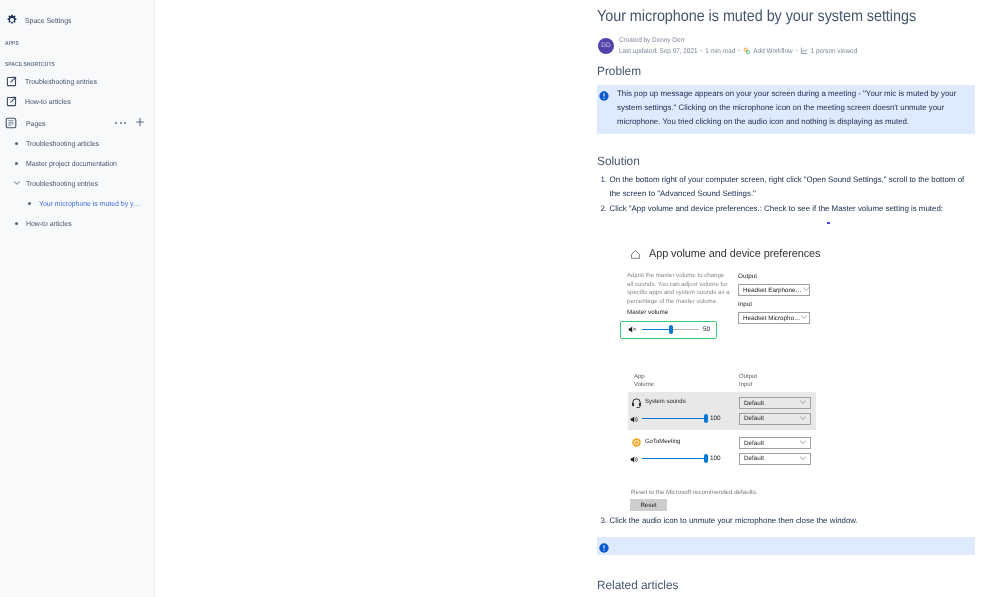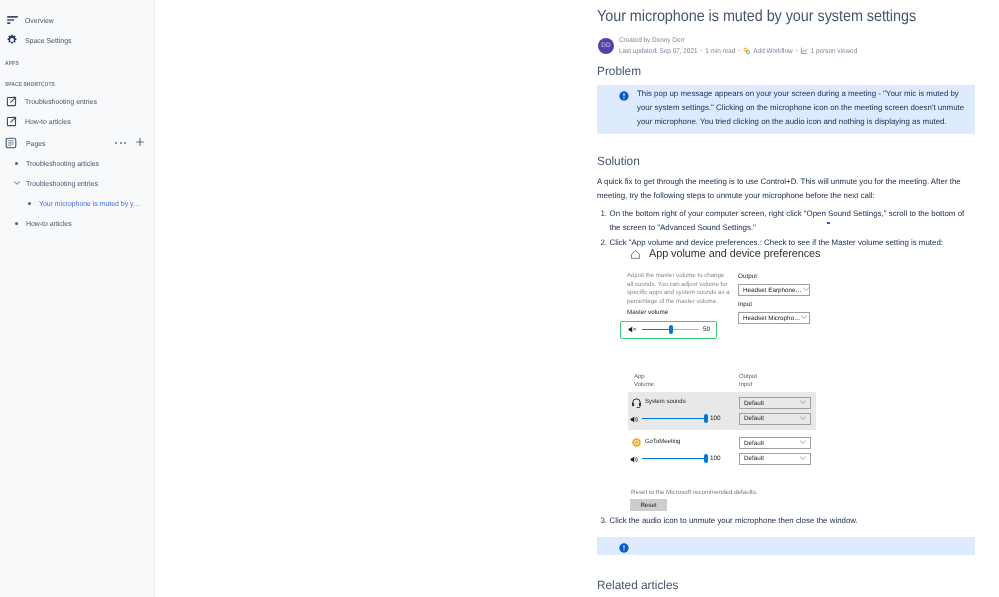--- a/index.html
+++ b/index.html
@@ -41,21 +41,21 @@
           display:flex;align-items:center;justify-content:center;font-weight:400;flex:0 0 16px;
           letter-spacing:.1px;margin-left:1px;line-height:14px;padding-bottom:1px;box-sizing:border-box;}
   .bymeta{margin-left:5px;}
   .bymeta{transform:scaleX(0.94);transform-origin:0 0;}
   .bymeta .l1{font-size:6.8px;color:#7a8699;line-height:8px;}
   .bymeta .l2{font-size:6.8px;color:#7a8699;line-height:9px;display:flex;align-items:center;margin-top:1.5px;}
   .bymeta .l2 span.sep{margin:0 3.2px;color:#97a0af;font-size:5px;}
   .h2{font-size:12px;font-weight:400;color:#45566e;line-height:16px;}
   .h2>span,.h2{display:block;}
   .h2{transform:scaleX(0.985);transform-origin:0 50%;}
-  .panel{background:#deebff;display:flex;padding:2px 8px 8px 21px;box-sizing:border-box;}
+  .panel{background:#deebff;display:flex;padding:2px 8px 8px 1px;box-sizing:border-box;}
   .panel .ico{flex:0 0 10px;margin-right:8px;margin-left:1px;padding-top:0;margin-top:4px;line-height:0;}
   .panel .txt{font-size:7.9px;color:#172b4d;line-height:14px;width:348px;display:block;}
   .para{font-size:7.9px;color:#172b4d;line-height:14px;width:375px;}
   ol.steps{margin:0;padding:0;list-style:none;}
   ol.steps>li{display:flex;font-size:7.9px;color:#172b4d;line-height:14px;}
   ol.steps>li .num{flex:0 0 10px;text-align:right;margin-right:2.5px;}
   ol.steps>li>span:last-child{width:362px;display:block;}
   .cursor{position:absolute;width:2.6px;height:2.2px;background:#3d3df2;border-radius:0.5px;}
 
   
@@ -80,32 +80,20 @@
   .reset-btn{background:#cdcdcd;border:none;font-size:6.2px;color:#1b1b1b;
              width:37px;height:12px;display:flex;align-items:center;justify-content:center;}
 </style>
 </head>
 <body>
 
 <div class="app">
 
   <div class="sidebar">
 
-    <div class="nav-item" style="margin-top:0">
-      <span class="nav-ico">
-        <svg width="14" height="14" viewBox="0 0 14 14">
-            <g fill="#3d4c66">
-          <rect x="1" y="3.1" width="11" height="1.6" rx="0.8"></rect>
-          <rect x="1" y="6.2" width="7.2" height="1.6" rx="0.8"></rect>
-          <rect x="1" y="9.3" width="3.6" height="1.6" rx="0.8"></rect>
-        </g>
-          </svg>
-      </span>
-      <span class="nav-label">Overview</span>
-    </div>
 
 
     <div class="nav-item">
       <span class="nav-ico">
         <svg width="12" height="12" viewBox="0 0 16 16">
             <path fill="#253858" fill-rule="evenodd" d="M8 0.6c.62 0 1.13.5 1.13 1.13v.55c.43.11.84.28 1.21.5l.39-.39a1.13 1.13 0 0 1 1.6 1.6l-.39.39c.22.37.39.78.5 1.21h.55a1.13 1.13 0 0 1 0 2.26h-.55c-.11.43-.28.84-.5 1.21l.39.39a1.13 1.13 0 0 1-1.6 1.6l-.39-.39c-.37.22-.78.39-1.21.5v.55a1.13 1.13 0 0 1-2.26 0v-.55a4.9 4.9 0 0 1-1.21-.5l-.39.39a1.13 1.13 0 0 1-1.6-1.6l.39-.39a4.9 4.9 0 0 1-.5-1.21h-.55a1.13 1.13 0 0 1 0-2.26h.55c.11-.43.28-.84.5-1.21l-.39-.39a1.13 1.13 0 0 1 1.6-1.6l.39.39c.37-.22.78-.39 1.21-.5v-.55C6.87 1.1 7.38.6 8 .6zM8 5.3a2.7 2.7 0 1 0 0 5.4 2.7 2.7 0 0 0 0-5.4z"></path>
           </svg>
       </span>
       <span class="nav-label">Space Settings</span>
     </div>
@@ -177,20 +165,26 @@
 
     <div id="tree">
         <div class="tree-item">
           <span class="tree-mark">
             <i class="dot"></i>
           </span>
           <span class="tree-label">Troubleshooting articles</span>
         </div>
         <div class="tree-item">
           <span class="tree-mark">
+            <i class="dot"></i>
+          </span>
+          <span class="tree-label">Master project documentation</span>
+        </div>
+        <div class="tree-item">
+          <span class="tree-mark">
             <svg width="8" height="8" viewBox="0 0 10 10">
               <path d="M1.6 3.4 5 6.6 8.4 3.4" fill="none" stroke="#5d6b82" stroke-width="1.2" stroke-linecap="round" stroke-linejoin="round"></path>
             </svg>
           </span>
           <span class="tree-label">Troubleshooting entries</span>
         </div>
         <div class="tree-item lvl2 sel">
           <span class="tree-mark">
             <i class="dot"></i>
           </span>
@@ -247,21 +241,20 @@
           <svg width="10" height="10" viewBox="0 0 12 12">
               <circle cx="6" cy="6" r="5.6" fill="#0b57d0"></circle>
             <rect x="5.35" y="2.5" width="1.3" height="4.1" fill="#fff" rx=".65"></rect>
             <circle cx="6" cy="8.5" r=".85" fill="#fff"></circle>
             </svg>
         </span>
         <span class="txt">This pop up message appears on your your screen during a meeting - "Your mic is muted by your system settings." Clicking on the microphone icon on the meeting screen doesn't unmute your microphone. You tried clicking on the audio icon and nothing is displaying as muted.</span>
       </div>
 
       <div class="h2" style="margin-top:19px">Solution</div>
-      <div class="para" style="margin-top:6px">A quick fix to get through the meeting is to use Control+D. This will unmute you for the meeting. After the meeting, try the following steps to unmute your microphone before the next call:</div>
 
       <ol class="steps" style="margin-top:4px">
         <li>
           <span class="num">1.</span>
           <span>On the bottom right of your computer screen, right click "Open Sound Settings," scroll to the bottom of the screen to "Advanced Sound Settings."</span>
         </li>
         <li style="margin-top:1px">
           <span class="num">2.</span>
           <span>Click "App volume and device preferences.: Check to see if the Master volume setting is muted:</span>
         </li>

